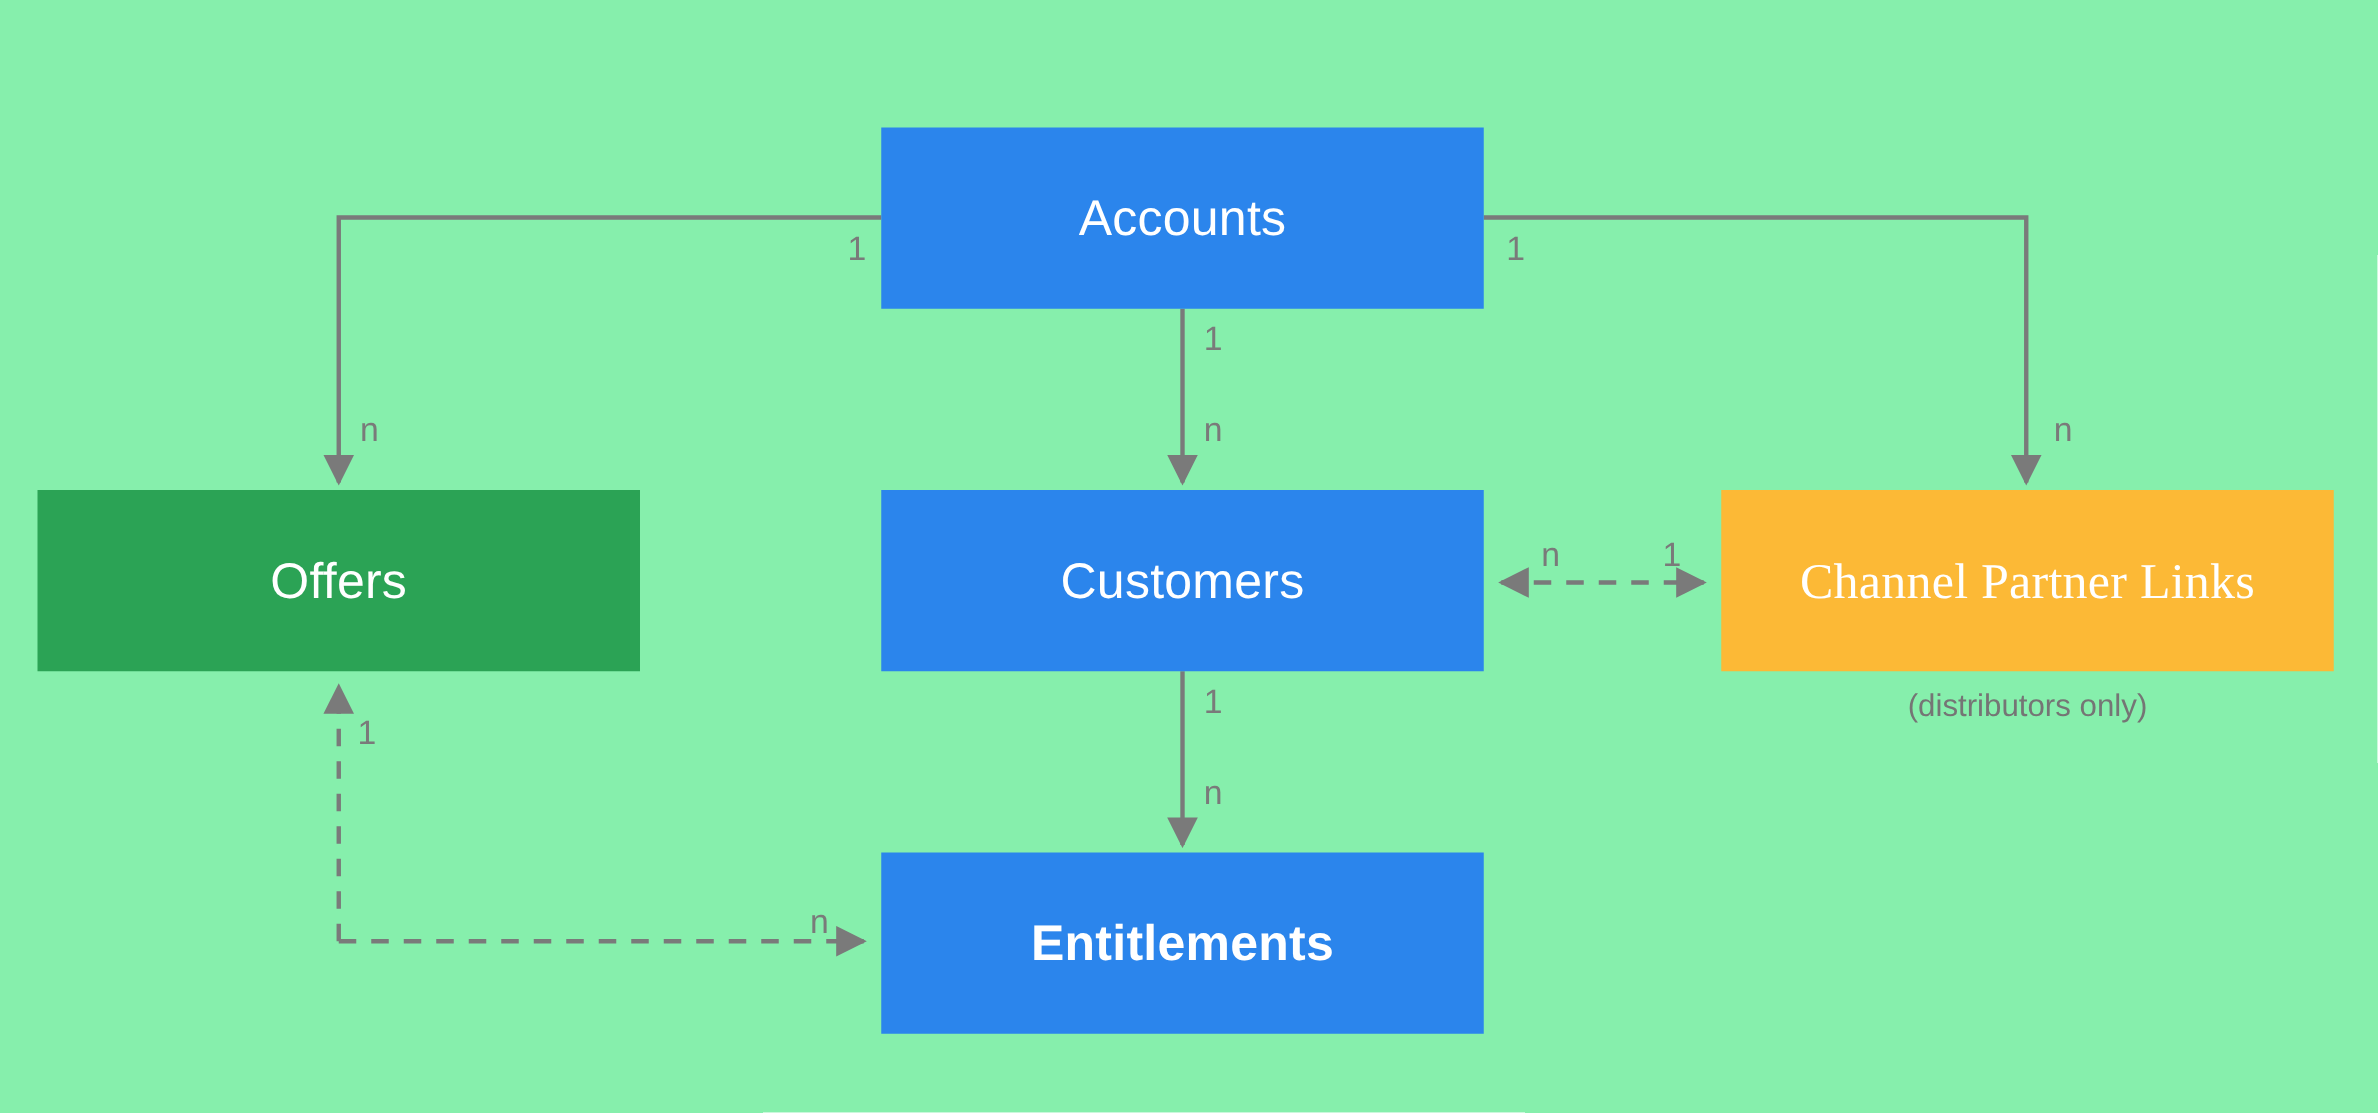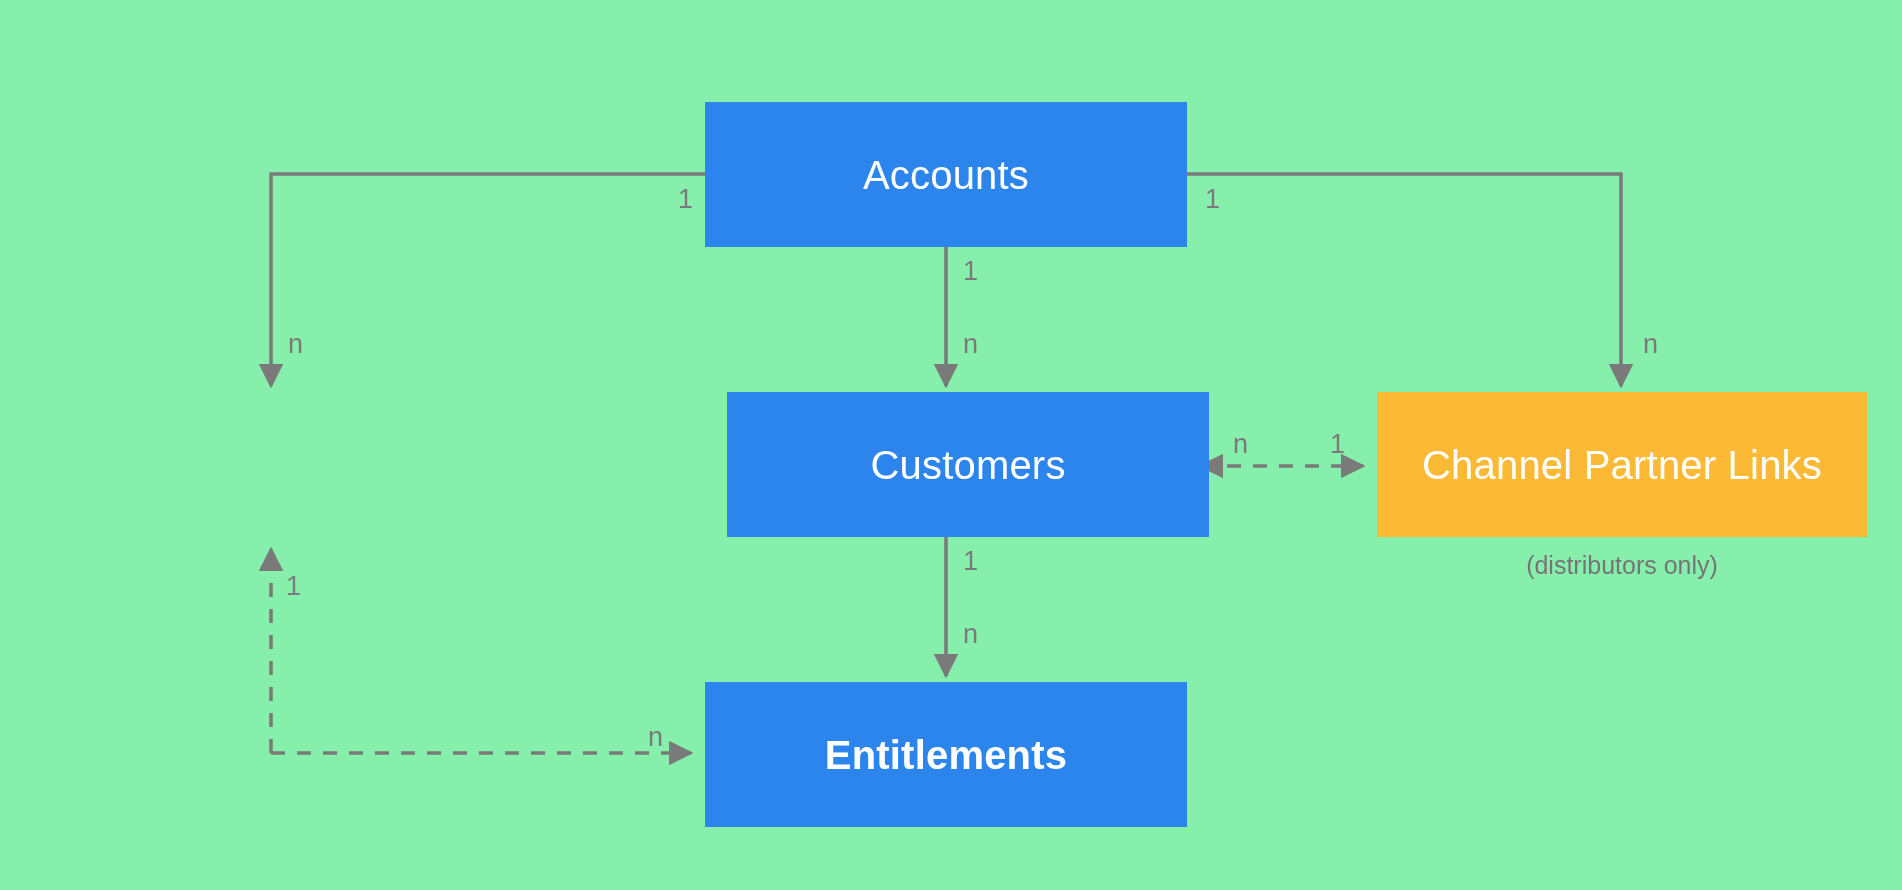--- a/index.html
+++ b/index.html
@@ -81,26 +81,29 @@
     <path d="M 1201 466 L 1363 466" fill="none" stroke="#7a7a7a" stroke-width="3.5" stroke-dasharray="14 12" marker-start="url(#arrow-dashed)" marker-end="url(#arrow-dashed)"></path>
 
     <path d="M 271 753 L 271 549" fill="none" stroke="#7a7a7a" stroke-width="3.5" stroke-dasharray="14 12" marker-end="url(#arrow-dashed)"></path>
     <path d="M 271 753 L 691 753" fill="none" stroke="#7a7a7a" stroke-width="3.5" stroke-dasharray="14 12" marker-end="url(#arrow-dashed)"></path>
   </svg>
 
   <div class="node-box" id="node-accounts" style="left:705px; top:102px; width:482px; height:145px; background:#2b85ec;">
     <span>Accounts</span>
   </div>
 
+  <div class="node-box" id="node-offers" style="left:30px; top:392px; width:482px; height:145px; background:#2ba355;">
+    <span>Offers</span>
+  </div>
 
-  <div class="node-box" id="node-customers" style="left:727px; top:392px; width:482px; height:145px; background:#2b85ec;">
+  <div class="node-box" id="node-customers" style="left:705px; top:392px; width:482px; height:145px; background:#2b85ec;">
     <span>Customers</span>
   </div>
 
-  <div class="node-box" id="node-channel-partner-links" style="left:1377px; top:392px; width:490px; height:145px; background:#fcb936;">
+  <div class="node-box" id="node-channel-partner-links" style="left:1377px; top:392px; width:490px; height:145px; background:#fcb936;font-family:Liberation Serif, serif;">
     <span>Channel Partner Links</span>
   </div>
 
   <div class="node-caption" style="left:1377px; top:553px; width:490px;">
     <span>(distributors only)</span>
   </div>
 
   <div class="node-box" id="node-entitlements" style="left:705px; top:682px; width:482px; height:145px; background:#2b85ec;font-weight:bold;">
     <span>Entitlements</span>
   </div>

